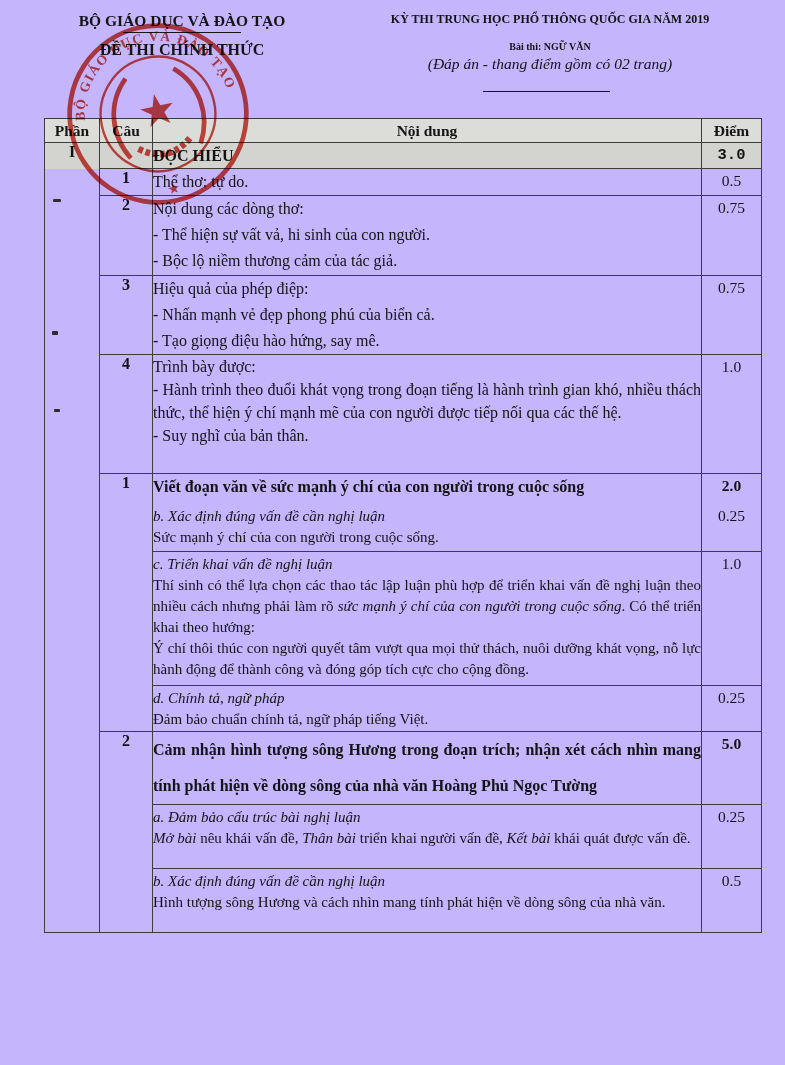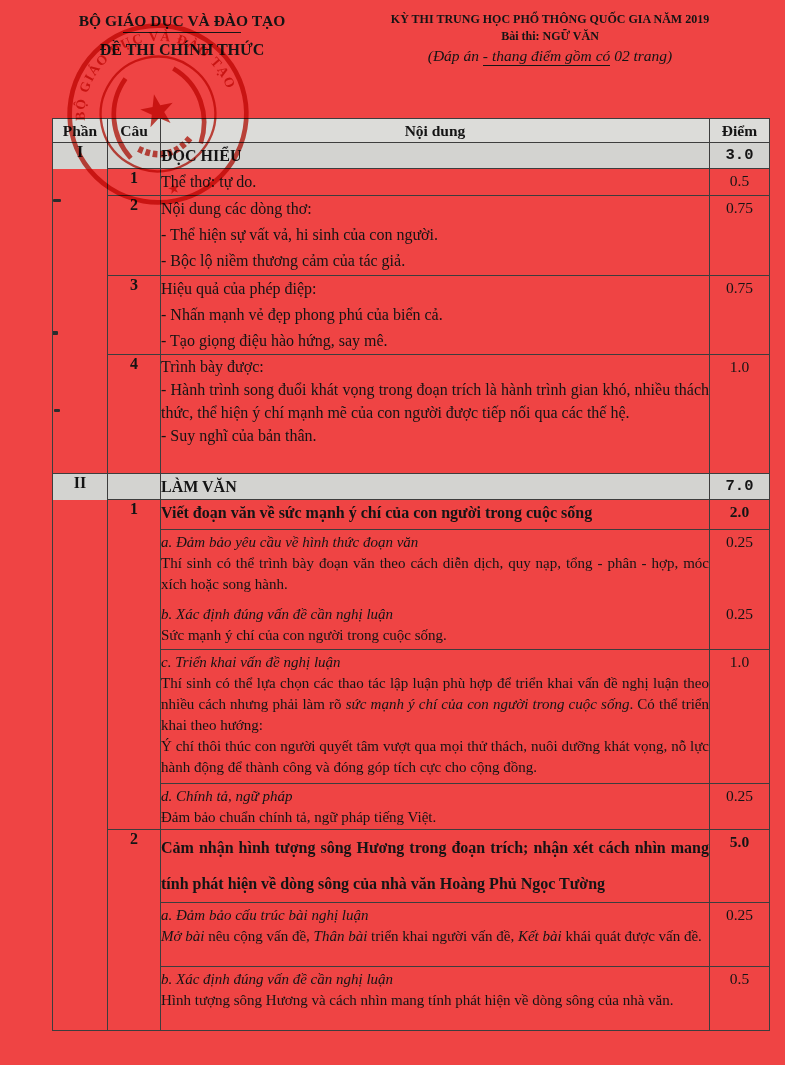--- a/index.html
+++ b/index.html
@@ -1,44 +1,44 @@
 <!DOCTYPE html>
 <html><head>
 <meta charset="utf-8">
 <style>
   html,body{margin:0;padding:0;}
   body{width:785px;height:1065px;overflow:hidden;}
-  .page{position:relative;width:785px;height:1065px;background:#ef4444;
+  .page{position:relative;width:785px;height:1065px;background:#c4b5fd;
         font-family:"Liberation Serif","DejaVu Serif",serif;color:#141414;overflow:hidden;}
 
   
   .hdr{position:absolute;top:12px;left:0;width:100%;display:flex;}
   .hdr-left{width:240px;margin-left:62px;text-align:center;}
   .hdr-right{width:460px;margin-left:18px;text-align:center;}
   .ministry{font-weight:bold;font-size:15.5px;white-space:nowrap;}
   .ministry-underline{width:118px;border-top:1.6px solid #161616;margin:2px auto 0 auto;height:0;}
   .examtype{font-weight:bold;font-size:16px;margin-top:8px;white-space:nowrap;}
   .t1{font-weight:bold;font-size:12px;white-space:nowrap;}
   .t2{font-weight:bold;font-size:16.5px;margin-top:3px;}
-  .t3{font-weight:bold;font-size:12px;margin-top:2px;}
+  .t3{font-weight:bold;font-size:10px;margin-top:14px;}
   .t4{font-style:italic;font-size:15.5px;margin-top:3px;}
-  .t4 .u{border-bottom:1.3px solid #161616;padding-bottom:1px;text-align:right;}
+  .t4 .u{border-bottom:1.3px solid #161616;padding-bottom:19px;text-align:right;}
 
   
   .seal{position:absolute;left:63px;top:20px;opacity:.82;mix-blend-mode:multiply;
         pointer-events:none;z-index:5;}
 
   
   .speck{position:absolute;background:#2c2c2c;border-radius:1px;}
   .sp1{left:53px;top:199px;width:8px;height:3px;}
   .sp2{left:52px;top:331px;width:6px;height:4px;}
   .sp3{left:54px;top:409px;width:6px;height:3px;}
 
   
-  table.grid{position:absolute;left:52px;top:118px;width:717px;
+  table.grid{position:absolute;left:44px;top:118px;width:717px;
              border-collapse:collapse;table-layout:fixed;}
   .grid th{border:1px solid #3d3d3d;background:#dcdcd9;font-weight:bold;
            font-size:15.5px;height:23px;padding:0;}
   .grid td{border-left:1px solid #3d3d3d;border-right:1px solid #3d3d3d;
            vertical-align:top;padding:0;}
   .grid tr:last-child td{border-bottom:1px solid #3d3d3d;}
   tr.section td{border-top:1px solid #3d3d3d;background:#d3d3d0;}
   tr.question td.c-cau,tr.question td.c-noi,tr.question td.c-diem{border-top:1px solid #3d3d3d;}
   tr.sub td.c-noi,tr.sub td.c-diem{border-top:1px solid #3d3d3d;}
   tr.noborder td.c-noi,tr.noborder td.c-diem{border-top:0 !important;}
@@ -146,49 +146,32 @@
             <div class="line"><span>- Nhấn mạnh vẻ đẹp phong phú của biển cả.</span></div>
             <div class="line"><span>- Tạo giọng điệu hào hứng, say mê.</span></div>
           </td>
           <td class="c-diem">0.75</td>
         </tr>
         <tr class="question" style="height: 119px;">
           <td class="c-phan"></td>
           <td class="c-cau">4</td>
           <td class="c-noi" style="line-height: 23px;">
             <div class="line"><span>Trình bày được:</span></div>
-            <div class="line just"><span>- Hành trình song đuổi khát vọng trong đoạn trích là hành trình gian khó, nhiều thách thức, thể hiện ý chí mạnh mẽ của con người được tiếp nối qua các thế hệ.</span></div>
+            <div class="line just"><span>- Hành trình theo đuổi khát vọng trong đoạn tiếng là hành trình gian khó, nhiều thách thức, thể hiện ý chí mạnh mẽ của con người được tiếp nối qua các thế hệ.</span></div>
             <div class="line"><span>- Suy nghĩ của bản thân.</span></div>
           </td>
           <td class="c-diem">1.0</td>
         </tr>
-        <tr class="section" style="height: 26px;">
-          <td class="c-phan">II</td>
-          <td class="c-cau"></td>
-          <td class="c-noi">
-            <div class="line"><span class="bd">LÀM VĂN</span></div>
-          </td>
-          <td class="c-diem">7.0</td>
-        </tr>
         <tr class="question" style="height: 30px;">
           <td class="c-phan"></td>
           <td class="c-cau">1</td>
           <td class="c-noi">
             <div class="line"><span class="bd">Viết đoạn văn về sức mạnh ý chí của con người trong cuộc sống</span></div>
           </td>
           <td class="c-diem bd">2.0</td>
-        </tr>
-        <tr class="sub tight" style="height: 72px;">
-          <td class="c-phan"></td>
-          <td class="c-cau"></td>
-          <td class="c-noi">
-            <div class="line"><span class="it">a. Đảm bảo yêu cầu về hình thức đoạn văn</span></div>
-            <div class="line just"><span>Thí sinh có thể trình bày đoạn văn theo cách diễn dịch, quy nạp, tổng - phân - hợp, móc xích hoặc song hành.</span></div>
-          </td>
-          <td class="c-diem">0.25</td>
         </tr>
         <tr class="sub noborder tight" style="height: 48px;">
           <td class="c-phan"></td>
           <td class="c-cau"></td>
           <td class="c-noi">
             <div class="line"><span class="it">b. Xác định đúng vấn đề cần nghị luận</span></div>
             <div class="line"><span>Sức mạnh ý chí của con người trong cuộc sống.</span></div>
           </td>
           <td class="c-diem">0.25</td>
         </tr>
@@ -217,21 +200,21 @@
           <td class="c-noi">
             <div class="line just"><span class="bd">Cảm nhận hình tượng sông Hương trong đoạn trích; nhận xét cách nhìn mang tính phát hiện về dòng sông của nhà văn Hoàng Phủ Ngọc Tường</span></div>
           </td>
           <td class="c-diem bd">5.0</td>
         </tr>
         <tr class="sub tight" style="height: 64px;">
           <td class="c-phan"></td>
           <td class="c-cau"></td>
           <td class="c-noi">
             <div class="line"><span class="it">a. Đảm bảo cấu trúc bài nghị luận</span></div>
-            <div class="line just"><span class="it">Mở bài</span><span> nêu cộng vấn đề, </span><span class="it">Thân bài</span><span> triển khai người vấn đề, </span><span class="it">Kết bài</span><span> khái quát được vấn đề.</span></div>
+            <div class="line just"><span class="it">Mở bài</span><span> nêu khái vấn đề, </span><span class="it">Thân bài</span><span> triển khai người vấn đề, </span><span class="it">Kết bài</span><span> khái quát được vấn đề.</span></div>
           </td>
           <td class="c-diem">0.25</td>
         </tr>
         <tr class="sub tight" style="height: 64px;">
           <td class="c-phan"></td>
           <td class="c-cau"></td>
           <td class="c-noi">
             <div class="line"><span class="it">b. Xác định đúng vấn đề cần nghị luận</span></div>
             <div class="line just"><span>Hình tượng sông Hương và cách nhìn mang tính phát hiện về dòng sông của nhà văn.</span></div>
           </td>

